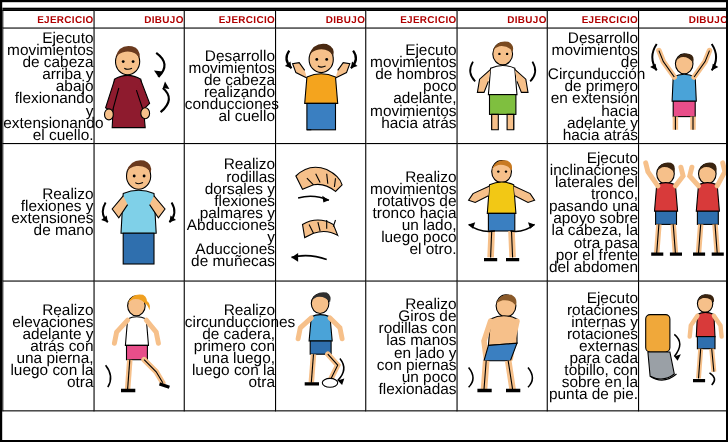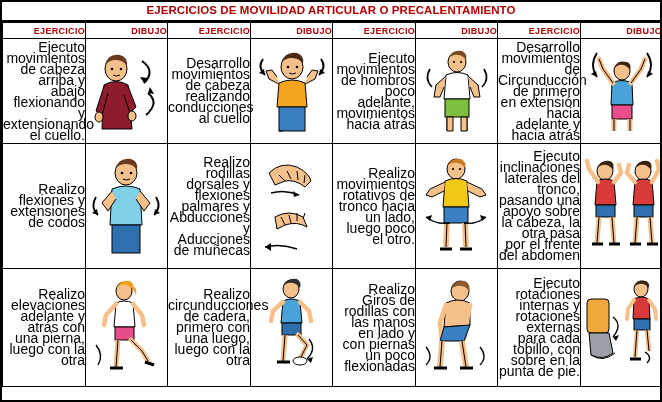--- a/index.html
+++ b/index.html
@@ -79,21 +79,20 @@
   .row1 { height: 105px; }
   .row2 { height: 125px; }
   .row3 { height: 118px; }
 </style>
 </head>
 <body>
 
 <div id="page">
 
   <div class="title-bar">
-    <div class="title-line1">EJERCICIOS DE MOVILIDAD ARTICULAR O PRECALENTAMIENTO</div>
   </div>
 
   <table class="grid">
     <colgroup>
       <col class="ctext">
         <col class="cdraw">
       <col class="ctext">
         <col class="cdraw">
       <col class="ctext">
         <col class="cdraw">
@@ -197,21 +196,21 @@
               <path d="M12 8 Q4 20 12 32" stroke="#000" fill="none" stroke-width="1.8"></path>
               <polygon points="12,32 6,29 11,26" fill="#000"></polygon>
               <path d="M62 8 Q70 20 62 32" stroke="#000" fill="none" stroke-width="1.8"></path>
               <polygon points="62,32 68,29 63,26" fill="#000"></polygon>
             </svg>
           </div>
         </td>
       </tr>
 
       <tr class="row2">
-        <td class="text-cell">Realizo flexiones y extensiones de codos</td>
+        <td class="text-cell">Realizo flexiones y extensiones de mano</td>
         <td class="draw-cell">
           <div class="fig">
             <svg width="74" height="110" viewBox="0 0 74 110">
               <ellipse cx="36" cy="22" rx="11" ry="12" fill="#f6c08a" stroke="#000" stroke-width="1"></ellipse>
               <path d="M25 18 Q29 6 41 8 Q49 11 47 19 Q43 12 34 13 Q28 14 25 18Z" fill="#6b3a1e"></path>
               <circle cx="32" cy="22" r="1.3" fill="#000"></circle>
               <circle cx="41" cy="22" r="1.3" fill="#000"></circle>
               <path d="M33 28 Q36 30 40 28" stroke="#000" fill="none" stroke-width="1"></path>
               <path d="M22 38 Q36 32 50 38 L52 74 L20 74 Z" fill="#7fd0e8" stroke="#000" stroke-width="1"></path>
               <path d="M22 40 L12 52 L18 60 L26 48" fill="#f6c08a" stroke="#000" stroke-width="1"></path>

